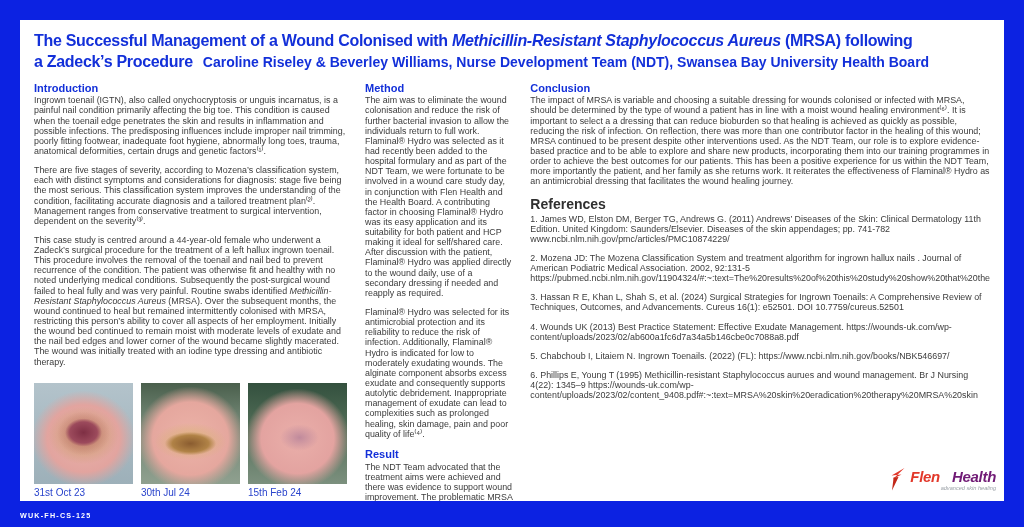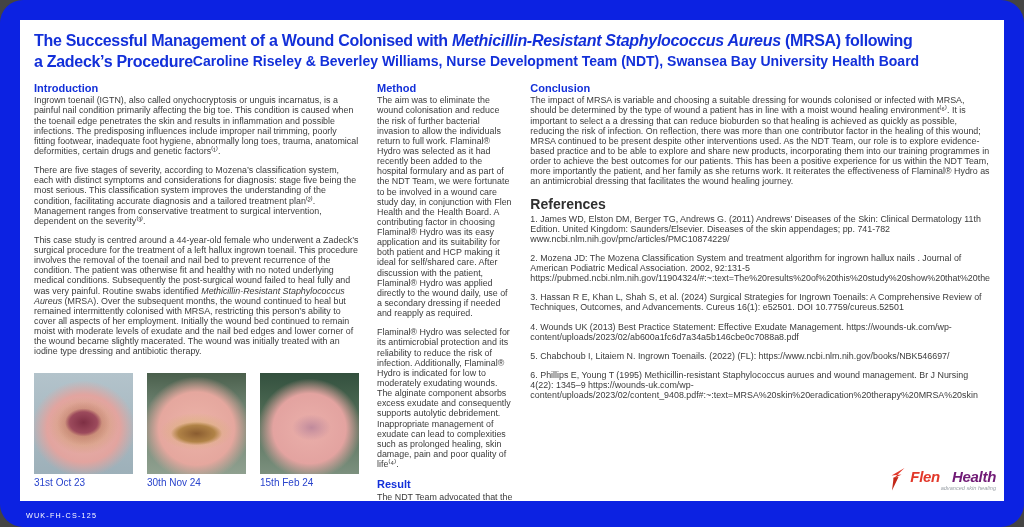--- a/index.html
+++ b/index.html
@@ -5,34 +5,33 @@
   * { box-sizing: border-box; }
   html, body { margin: 0; padding: 0; background: #444; }
   body { font-family: "Liberation Sans", sans-serif; }
 
   .frame {
     position: relative;
     width: 1024px; height: 527px;
     background: #0c22e2;
     padding: 20px 20px 26px 20px;
     margin: 0 auto;
-    border-radius: 23px;
   }
   .content {
     position: relative;
     width: 100%; height: 100%;
     background: #ffffff;
     padding: 11px 14px 0 14px;
     overflow: hidden;
   }
 
   
   .title-block { color: #1330d9; }
   .title-line1 { font-size: 16px; font-weight: bold; letter-spacing: -0.3px; white-space: nowrap; line-height: 1.3; }
-  .title-line2 { font-size: 16px; font-weight: bold; letter-spacing: -0.3px; line-height: 1.3; display: flex; align-items: flex-start; }
+  .title-line2 { font-size: 16px; font-weight: bold; letter-spacing: -0.3px; line-height: 1.3; display: flex; align-items: center; gap: 10px; }
   .title-italic { font-style: italic; }
   .authors { font-size: 14px; font-weight: bold; letter-spacing: 0; }
 
   
   .columns {
     display: grid;
     grid-template-columns: 1fr 1fr 1fr;
     column-gap: 18px;
     margin-top: 9px;
   }
@@ -42,21 +41,21 @@
   }
   h2.sec.later { margin-top: 7px; }
   .col p {
     font-size: 8.9px; line-height: 1.14; color: #3b3b3b;
     margin: 0 0 9px 0;
   }
   .refs-head { font-size: 14px; font-weight: bold; color: #2f2f2f; margin: 8px 0 2px 0; }
   .ref-item { font-size: 8.1px; line-height: 1.13; color: #3b3b3b; margin: 0 0 1px 0; }
 
   
-  .photos { display: flex; gap: 14px; margin-top: 16px; }
+  .photos { display: flex; gap: 8px; margin-top: 16px; }
   .photo-fig { margin: 0; }
   .photo { width: 99px; height: 101px; }
   .photo-1 {
     background:
       radial-gradient(ellipse 25px 19px at 50% 49%, #7e2f44 0%, #9c4a5c 55%, rgba(156,74,92,0) 74%),
       radial-gradient(ellipse 35px 29px at 50% 50%, #b86a6e 0%, rgba(184,106,110,0) 76%),
       radial-gradient(ellipse 44px 36px at 50% 52%, #c79a62 0%, rgba(199,154,98,0) 80%),
       radial-gradient(ellipse 52px 48px at 50% 55%, #e9b2aa 0%, #e2a49f 70%, rgba(226,164,159,0) 100%),
       linear-gradient(180deg, #b3c3cb, #9db0b9);
   }
@@ -70,22 +69,22 @@
   .photo-3 {
     background:
       radial-gradient(ellipse 25px 17px at 52% 54%, #c08a9c 0%, rgba(192,138,156,0) 78%),
       radial-gradient(ellipse 52px 50px at 50% 55%, #eaafaa 0%, #e3a3a0 70%, rgba(227,163,160,0) 100%),
       linear-gradient(180deg, #33503e 0%, #4f6b55 40%, #7c907e 100%);
   }
   .photo-caption { font-size: 10px; color: #2a44cc; margin-top: 3px; }
 
   
   .footer-code {
-    position: absolute; left: 26px; bottom: 7px;
-    color: #ffffff; font-size: 7.2px; font-weight: normal; letter-spacing: 1.2px;
+    position: absolute; left: 20px; bottom: 7px;
+    color: #ffffff; font-size: 7.2px; font-weight: bold; letter-spacing: 1.2px;
   }
   .logo {
     position: absolute; right: 8px; bottom: 6px;
     display: flex; align-items: flex-start; gap: 4px;
   }
   .logo-text-wrap { display: flex; flex-direction: column; align-items: flex-end; }
   .logo-words { display: flex; align-items: baseline; gap: 12px; font-style: italic; font-weight: bold; font-size: 15px; letter-spacing: -0.3px; }
   .logo-flen { color: #e2382a; }
   .logo-health { color: #701a75; }
   .logo-tagline { font-size: 5.6px; color: #9aa0a6; margin-top: 0px; font-style: italic; }
@@ -114,21 +113,21 @@
         <p>There are five stages of severity, according to Mozena’s classification system, each with distinct symptoms and considerations for diagnosis: stage five being the most serious. This classification system improves the understanding of the condition, facilitating accurate diagnosis and a tailored treatment plan⁽²⁾. Management ranges from conservative treatment to surgical intervention, dependent on the severity⁽³⁾.</p>
         <p><span>This case study is centred around a 44-year-old female who underwent a Zadeck’s surgical procedure for the treatment of a left hallux ingrown toenail. This procedure involves the removal of the toenail and nail bed to prevent recurrence of the condition. The patient was otherwise fit and healthy with no noted underlying medical conditions. Subsequently the post-surgical wound failed to heal fully and was very painful. Routine swabs identified </span><span class="title-italic">Methicillin-Resistant Staphylococcus Aureus</span><span> (MRSA). Over the subsequent months, the wound continued to heal but remained intermittently colonised with MRSA, restricting this person’s ability to cover all aspects of her employment. Initially the wound bed continued to remain moist with moderate levels of exudate and the nail bed edges and lower corner of the wound became slightly macerated. The wound was initially treated with an iodine type dressing and antibiotic therapy.</span></p>
 
         <div class="photos">
           <figure class="photo-fig">
             <div class="photo photo-1"></div>
             <div class="photo-caption">31st Oct 23</div>
           </figure>
           <figure class="photo-fig">
             <div class="photo photo-2"></div>
-            <div class="photo-caption">30th Nov 24</div>
+            <div class="photo-caption">30th Jul 24</div>
           </figure>
           <figure class="photo-fig">
             <div class="photo photo-3"></div>
             <div class="photo-caption">15th Feb 24</div>
           </figure>
         </div>
       </div>
 
       <div class="col">
         <h2 class="sec">Method</h2>

